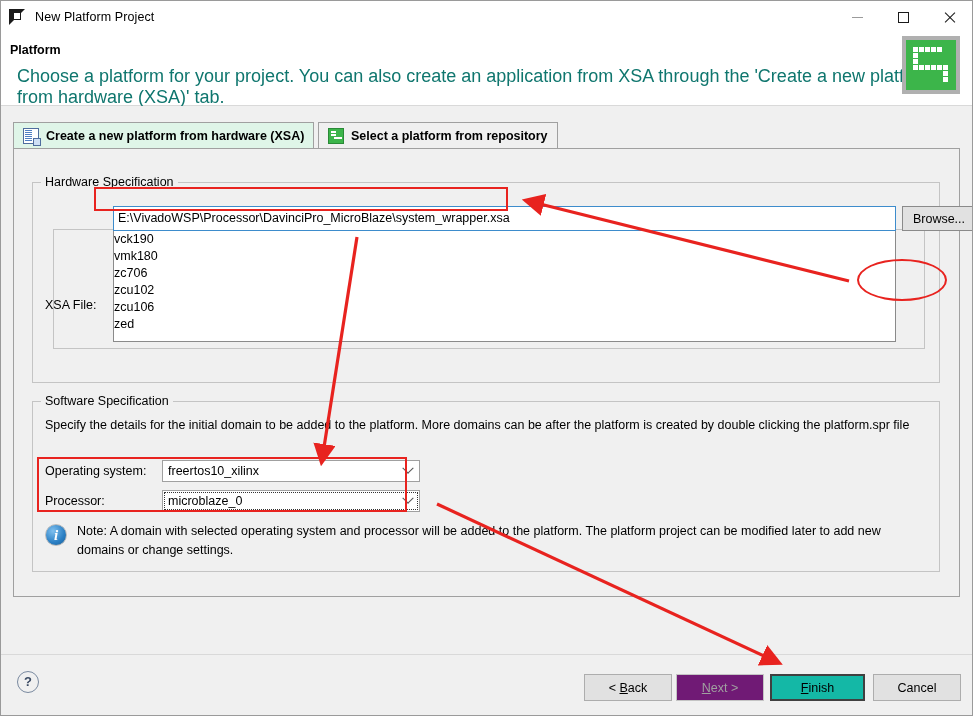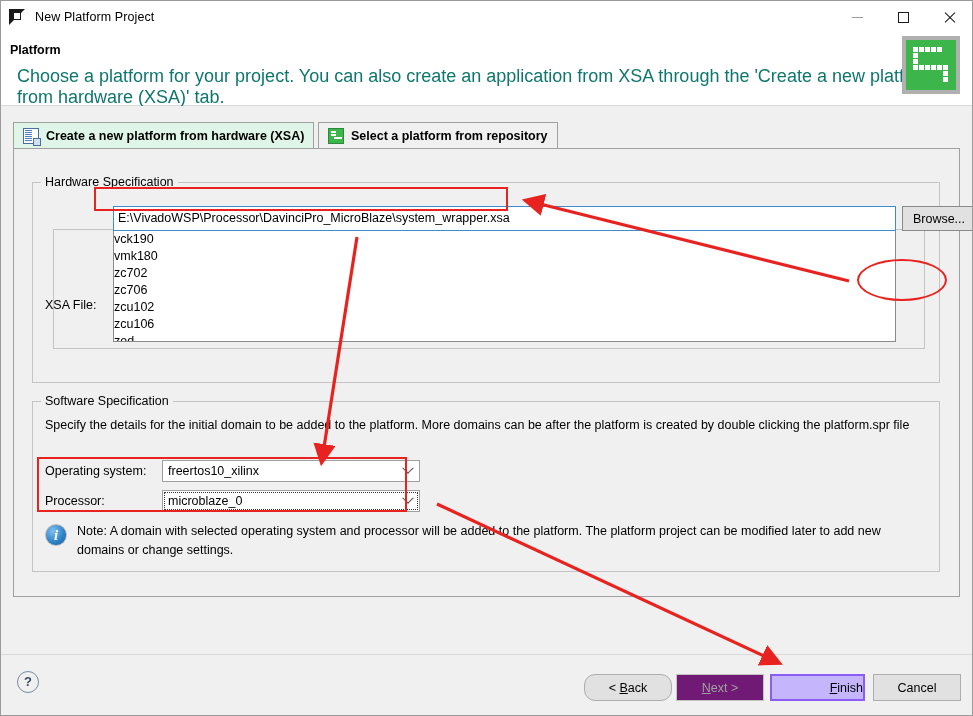--- a/index.html
+++ b/index.html
@@ -405,21 +405,21 @@
     background: #e1e1e1;
     border: 1px solid #adadad;
     box-sizing: border-box;
     font-size: 12.5px;
     display: flex;
     align-items: center;
     justify-content: center;
     color: #000;
   }
   .dlg-btn.disabled { color: #a0a0a0; background: #701a75; border-color: #c4c4c4; }
-  .dlg-btn.default { border: 2px solid #8b5cf6; background: #c4b5fd; justify-content: flex-end; }
+  .dlg-btn.default { border: 2px solid #404040; background: #14b8a6; }
   .u { text-decoration: underline; }
 
   
   .anno {
     position: absolute;
     border: 2px solid #e8231f;
     box-sizing: border-box;
     pointer-events: none;
   }
   #anno-path { left: 93px; top: 186px; width: 414px; height: 24px; }
@@ -505,21 +505,20 @@
 
         <div class="listbox-frame"></div>
 
         <div class="xsa-combo">
           <div class="val">E:\VivadoWSP\Processor\DavinciPro_MicroBlaze\system_wrapper.xsa</div>
         </div>
 
         <div class="xsa-list">
           <div class="item">vck190</div>
           <div class="item">vmk180</div>
-          <div class="item">zc702</div>
           <div class="item">zc706</div>
           <div class="item">zcu102</div>
           <div class="item">zcu106</div>
           <div class="item">zed</div>
 
         </div>
 
         <div class="browse-btn">Browse...</div>
       </div>
 
@@ -548,21 +547,21 @@
           <div class="note-icon">i</div>
           <div class="note-text">Note: A domain with selected operating system and processor will be added to the platform. The platform project can be modified later to add new domains or change settings.</div>
         </div>
       </div>
 
     </div>
   </div>
 
   <div class="footer">
     <div class="help-btn">?</div>
-    <div class="dlg-btn" style="left:583px; width:88px;border-radius:11px;">
+    <div class="dlg-btn" style="left:583px; width:88px;">
       <span>&lt; <span class="u">B</span>ack</span>
     </div>
     <div class="dlg-btn disabled" style="left:675px; width:88px;">
       <span><span class="u">N</span>ext &gt;</span>
     </div>
     <div class="dlg-btn default" style="left:769px; width:95px;">
       <span><span class="u">F</span>inish</span>
     </div>
     <div class="dlg-btn" style="left:872px; width:88px;">Cancel</div>
   </div>

